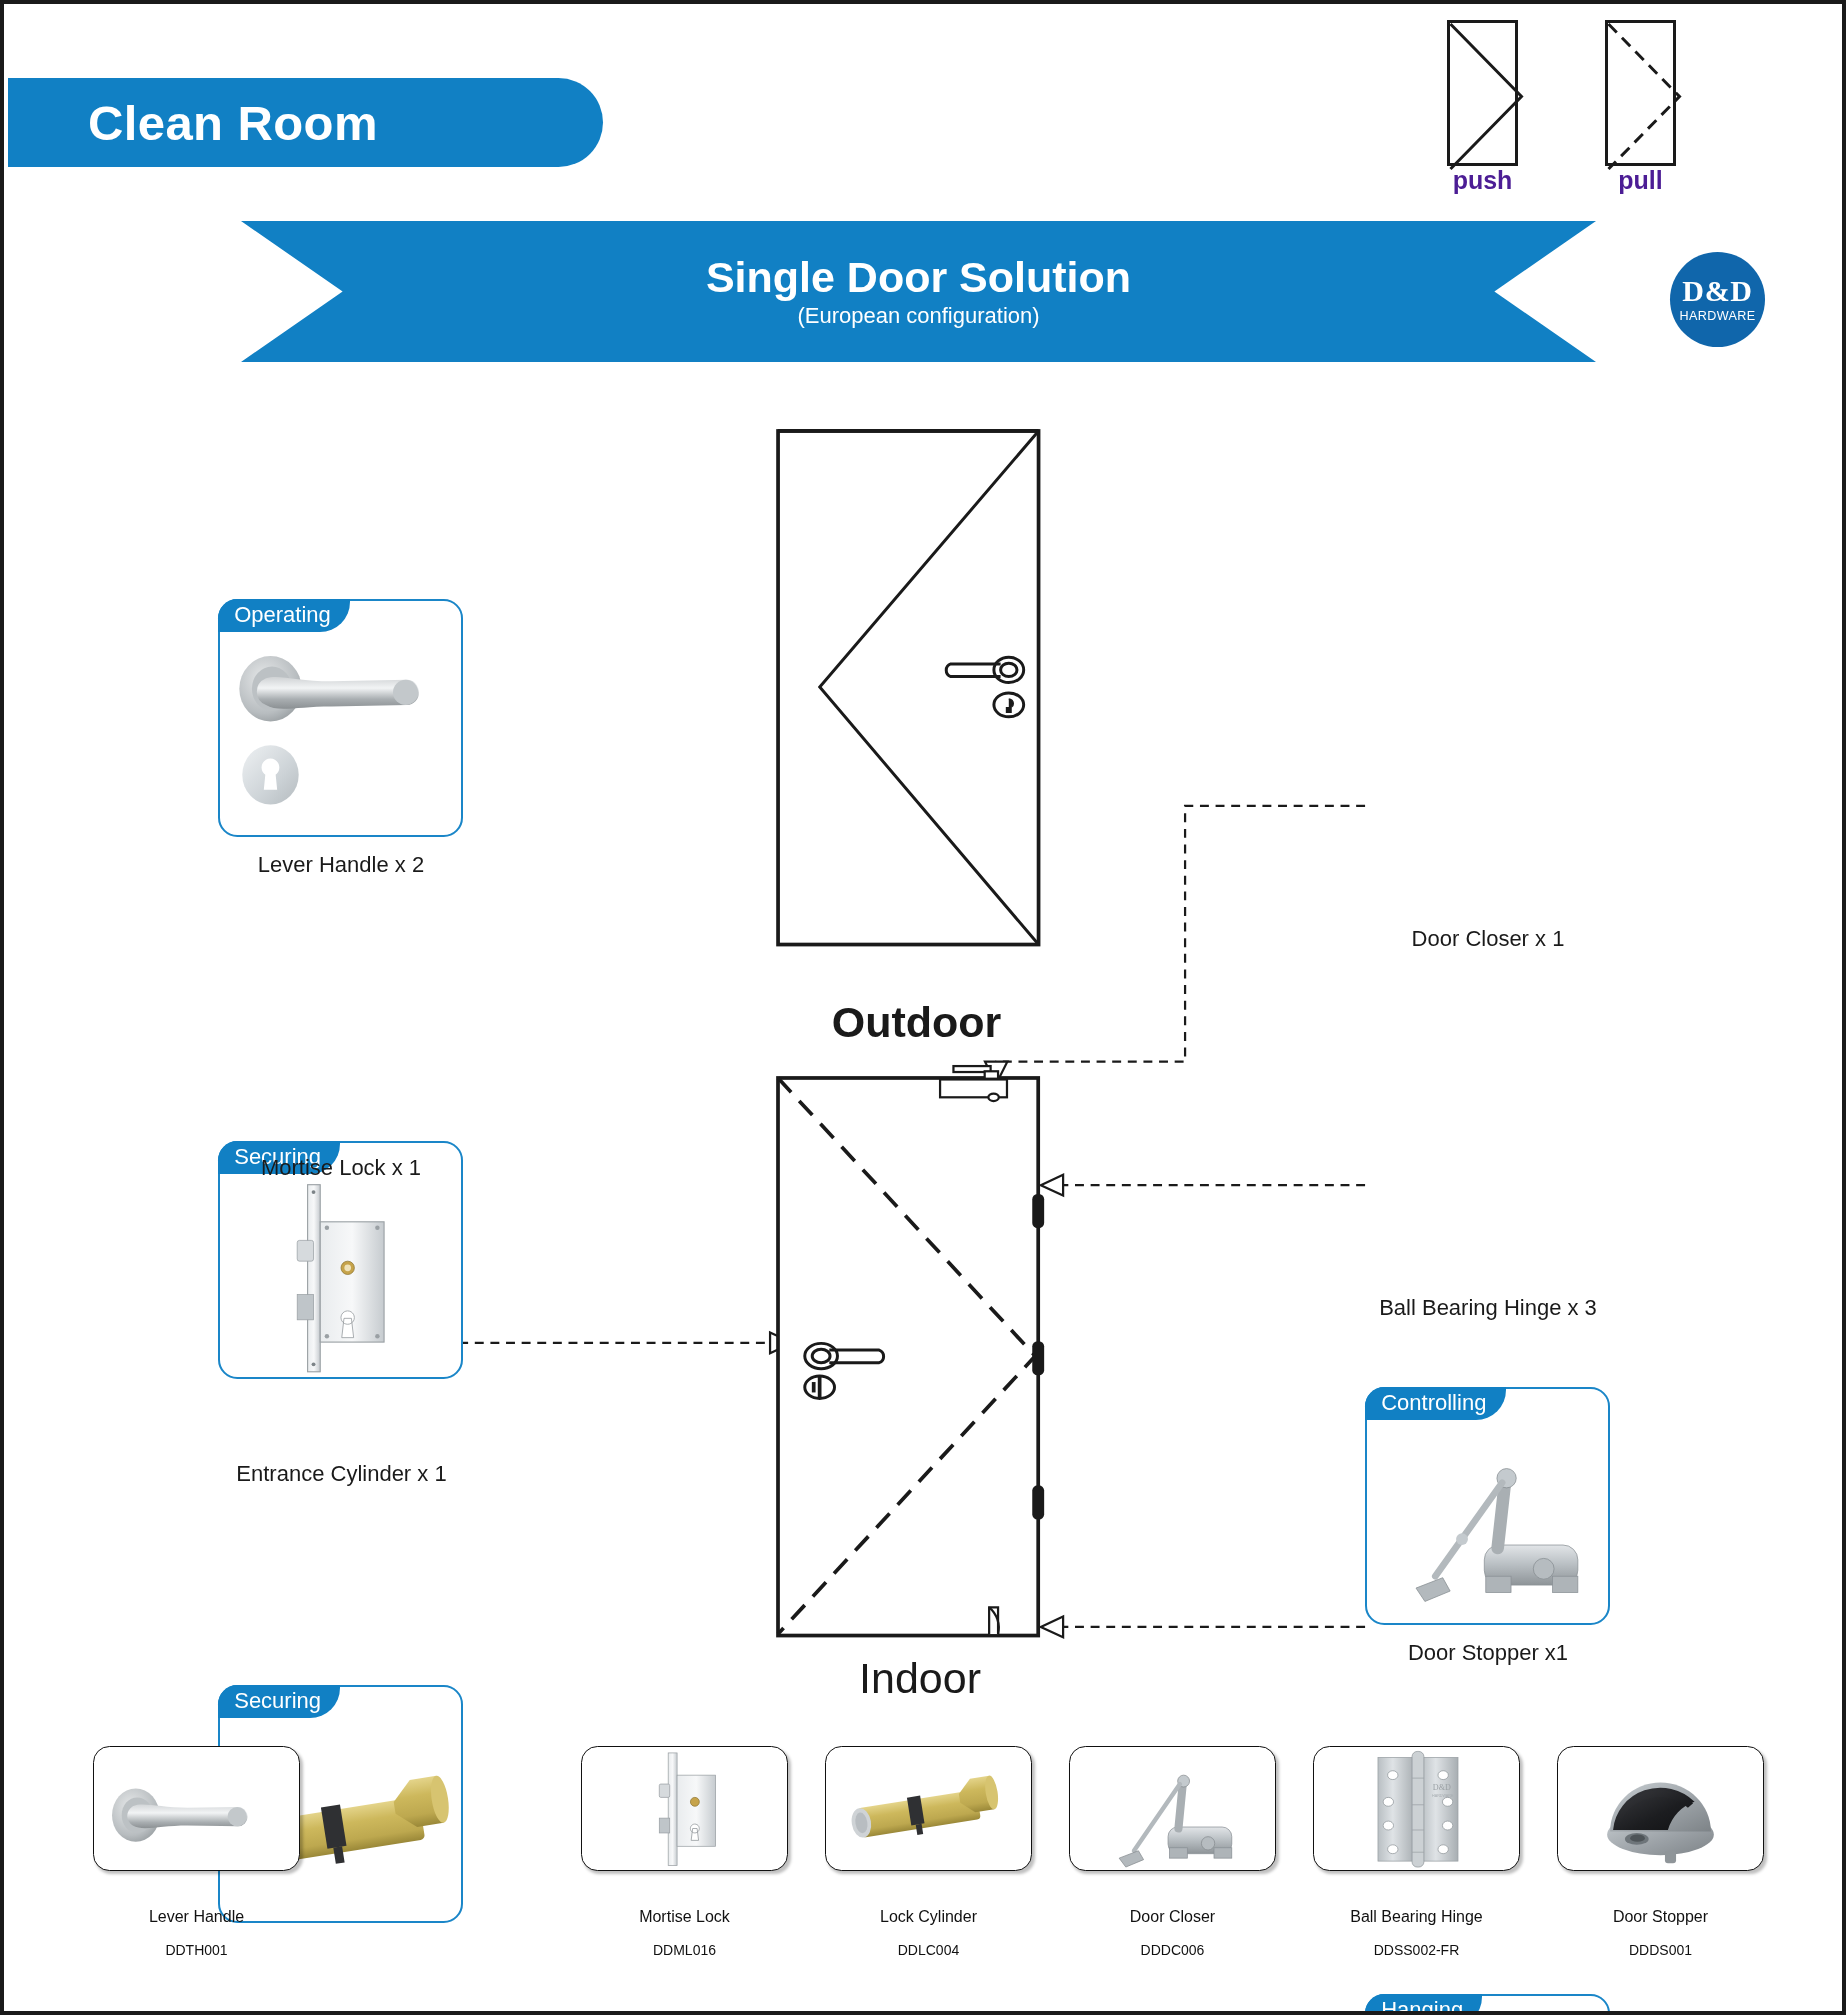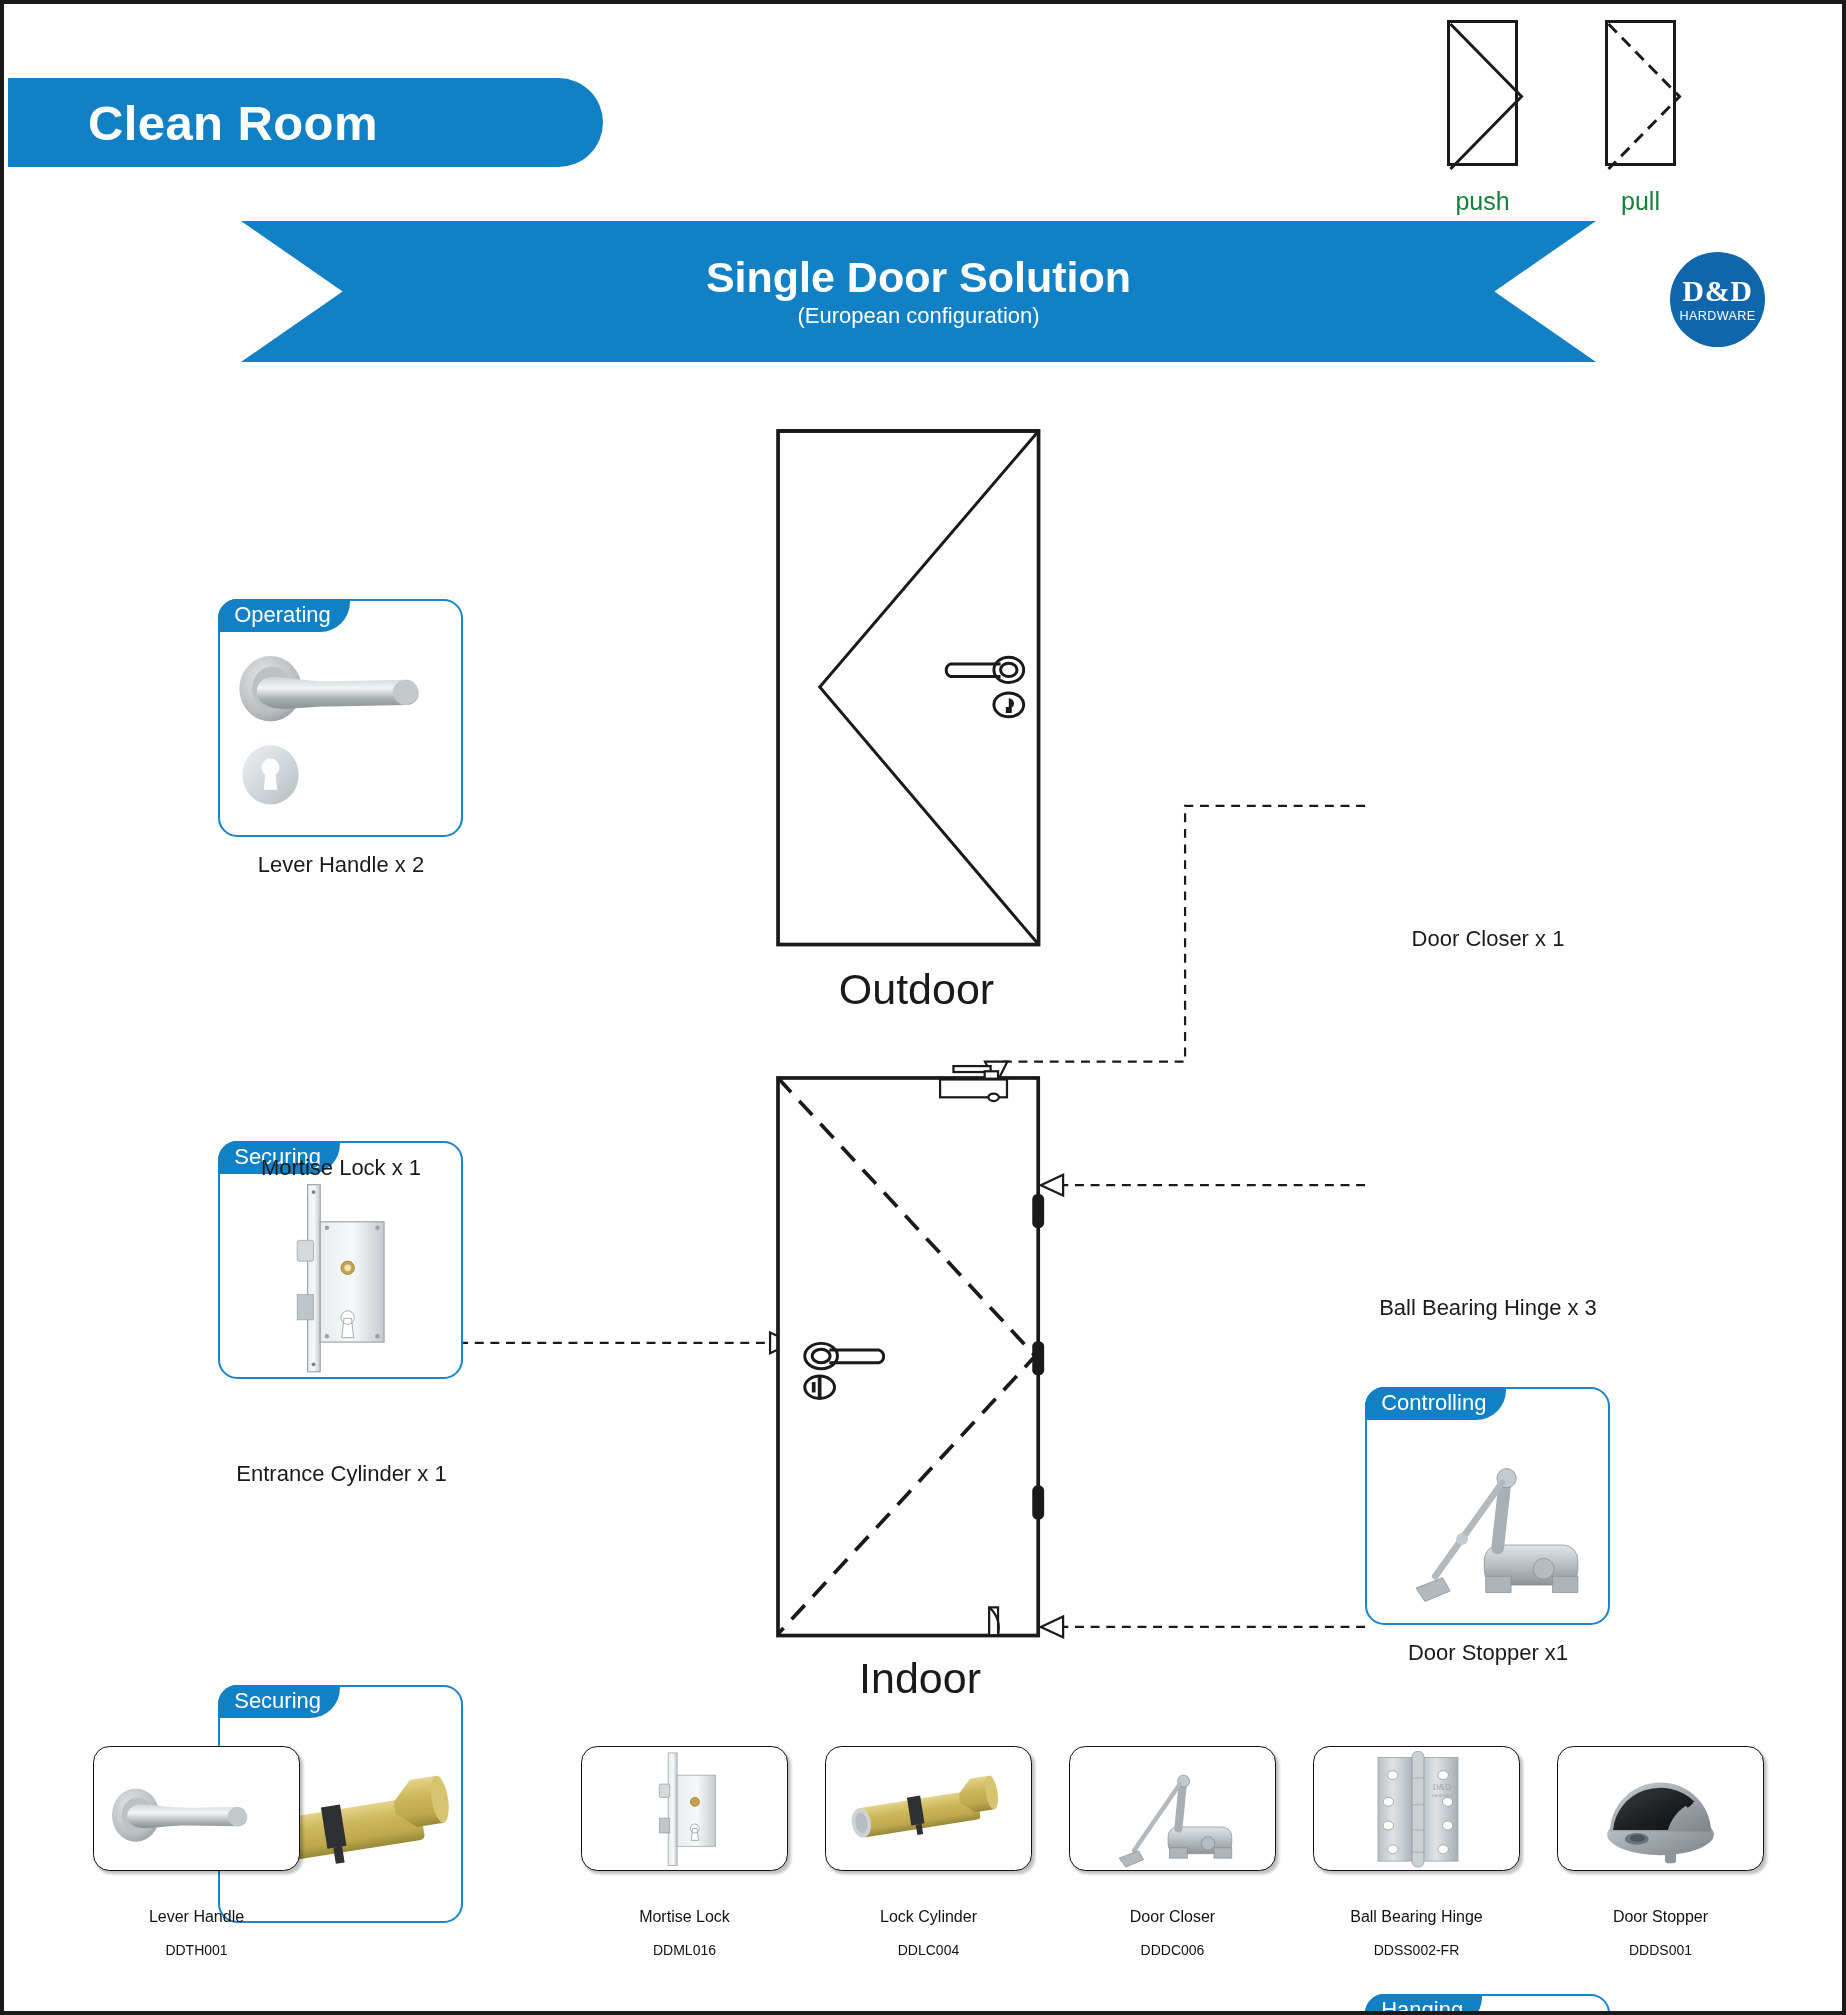--- a/index.html
+++ b/index.html
@@ -23,21 +23,21 @@
   }
   #cleanroom-pill .txt{
     color:#fff;font-size:49px;font-weight:bold;
     padding-left:80px;letter-spacing:0.4px;
     white-space:nowrap;
   }
 
   
   .swingsym{width:71px;height:146px;border:3px solid #1a1a1a;box-sizing:border-box;position:relative;background:#fff;}
   .swingsym svg{position:absolute;left:-1.5px;top:-1.5px;}
-  .swinglabel{font-size:25px;color:#15803d;text-align:center;margin-top:21px;}
+  .swinglabel{font-size:25px;color:#4c1d95;text-align:center;margin-top:0;font-weight:bold;}
 
   
   #ribbon{
     left:237px;top:217px;width:1355px;height:141px;
   }
   #ribbon .shape{
     width:100%;height:100%;
     background:#1180c4;
     clip-path:polygon(0 0, 100% 0, 92.5% 50%, 100% 100%, 0 100%, 7.5% 50%);
     display:flex;flex-direction:column;align-items:center;justify-content:center;
@@ -146,21 +146,21 @@
 
     <g stroke="#1a1a1a" stroke-width="4" fill="none">
       <ellipse cx="314" cy="325" rx="20" ry="17"></ellipse>
       <ellipse cx="314" cy="325" rx="11" ry="9"></ellipse>
       <path d="M303 317 L236 317 a9 9 0 0 0 0 17 L303 334"></path>
 
       <ellipse cx="314" cy="372" rx="20" ry="16"></ellipse>
       <path d="M314 364 a6 6 0 0 1 0 12 l-3 0 l0 6 l6 0 l0 -6 l-3 0" fill="#1a1a1a" stroke-width="2"></path>
     </g>
   </svg>
-  <div class="abs doorlabel" style="left:771px;top:961px;width:283px;">Outdoor</div>
+  <div class="abs doorlabel" style="left:771px;top:994px;width:283px;font-weight:bold;">Outdoor</div>
 
   <svg class="abs" style="left:771px;top:1071px;" width="290" height="565" viewBox="0 0 390 760">
     <rect x="4" y="4" width="350" height="750" fill="#fff" stroke="#1a1a1a" stroke-width="5"></rect>
 
     <path d="M4 4 L350 378 L4 752" fill="none" stroke="#1a1a1a" stroke-width="5" stroke-dasharray="26 16"></path>
 
     <g stroke="#1a1a1a" stroke-width="3" fill="#fff">
       <rect x="222" y="6" width="90" height="24"></rect>
       <rect x="240" y="-12" width="50" height="8"></rect>
       <rect x="282" y="-5" width="18" height="10"></rect>

